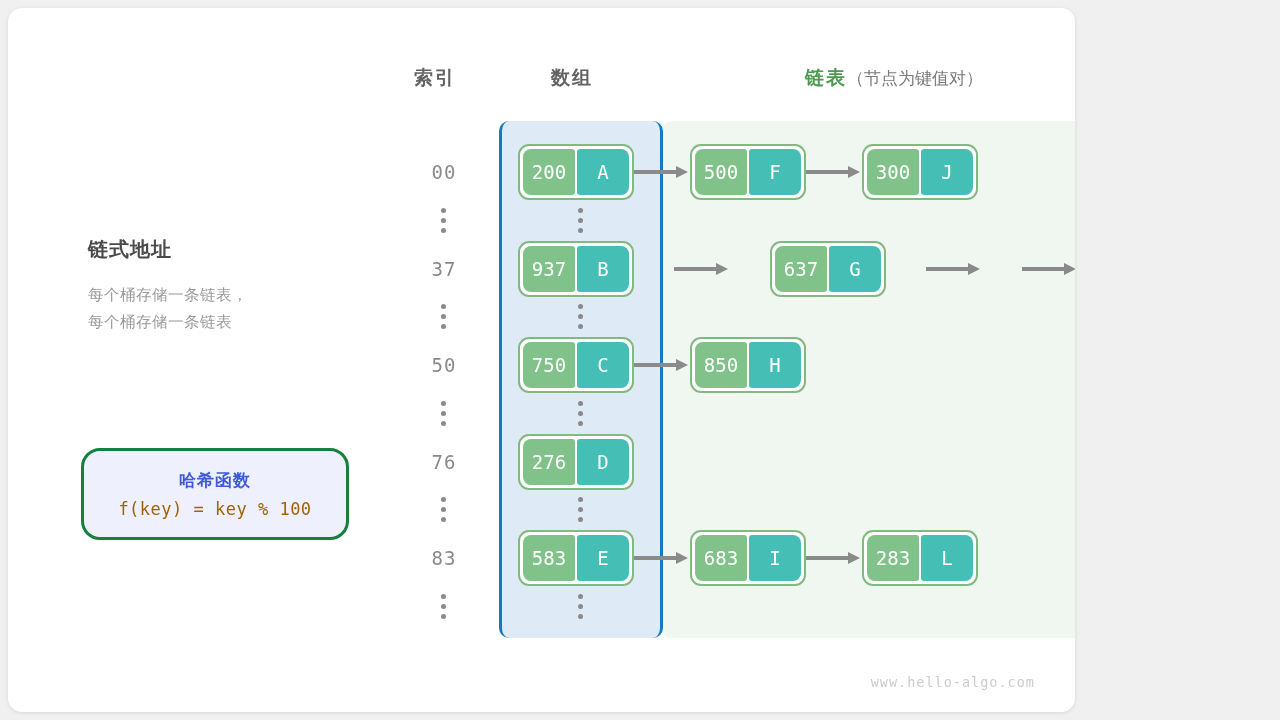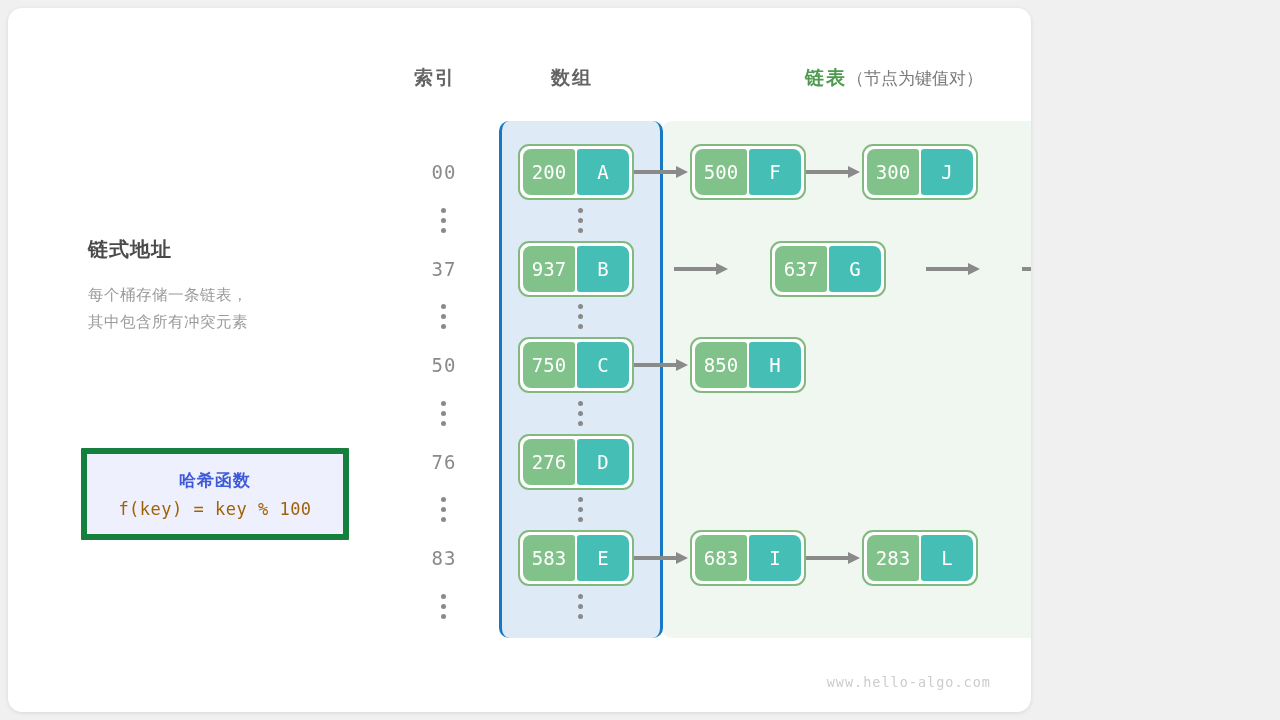--- a/index.html
+++ b/index.html
@@ -16,20 +16,21 @@
   #card {
     position: absolute;
     left: 8px;
     top: 8px;
     width: 1023px;
     height: 704px;
     background: #ffffff;
     border-radius: 14px;
     box-shadow: 0 1px 4px rgba(0,0,0,0.10);
     overflow: hidden;
+    padding-left: 44px;
   }
 
   
   #left-panel {
     position: absolute;
     left: 80px;
     top: 228px;
     width: 300px;
   }
   #left-title {
@@ -47,22 +48,22 @@
     letter-spacing: 0.5px;
   }
 
   
   #hash-box {
     position: absolute;
     left: 73px;
     top: 440px;
     width: 268px;
     height: 92px;
-    border: 6px solid #15803d;
-    border-radius: 1px;
+    border: 3px solid #15803d;
+    border-radius: 19px;
     background: #eef1fd;
     box-sizing: border-box;
     display: flex;
     flex-direction: column;
     align-items: center;
     justify-content: center;
   }
   #hash-title {
     font-size: 17px;
     font-weight: bold;
@@ -232,21 +233,21 @@
     <span class="green">链表</span><span class="note">（节点为键值对）</span>
   </div>
 
   <div id="list-region"></div>
   <div id="array-region"></div>
 
   <div id="left-panel">
     <div id="left-title">链式地址</div>
     <div id="left-desc">
       <div>每个桶存储一条链表，</div>
-      <div>其中包含所有冲突元素</div>
+      <div>每个桶存储一条链表</div>
     </div>
   </div>
 
   <div id="hash-box">
     <div id="hash-title">哈希函数</div>
     <div id="hash-formula">f(key) = key % 100</div>
   </div>
 
   <div id="rows-layer">
       <div class="row-index" style="top: 153px;">00</div>

